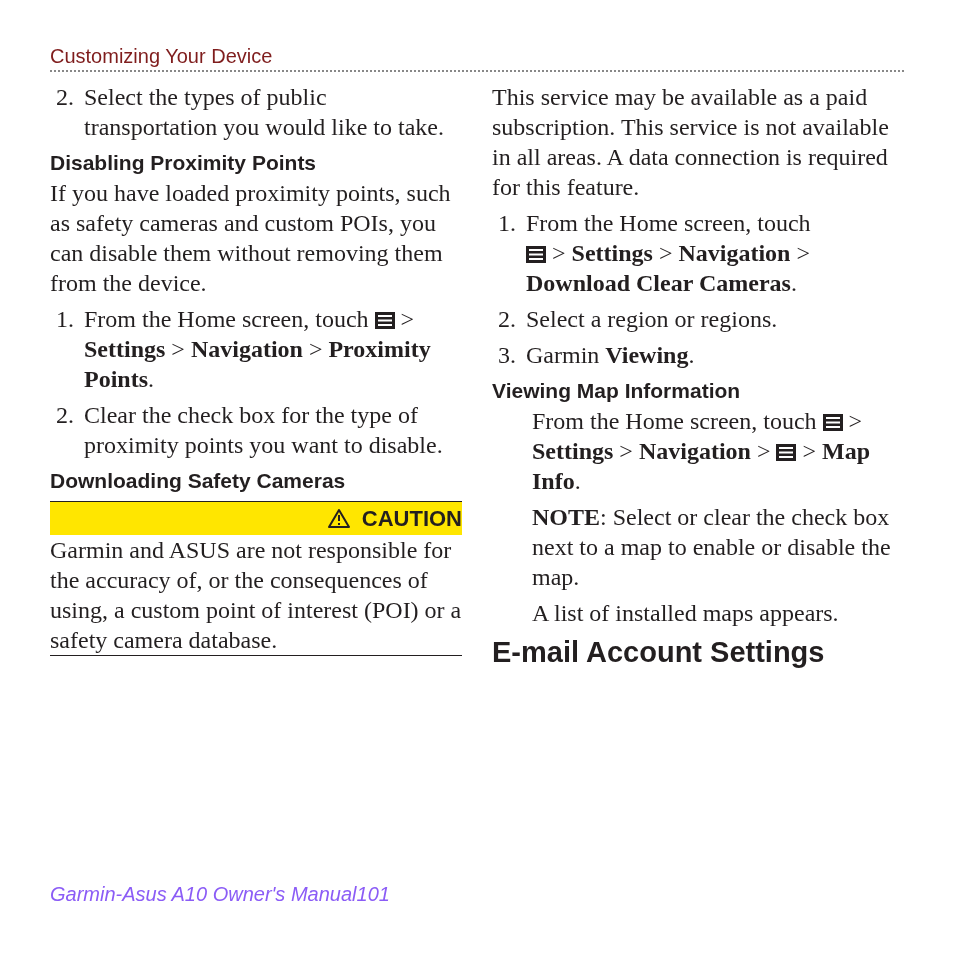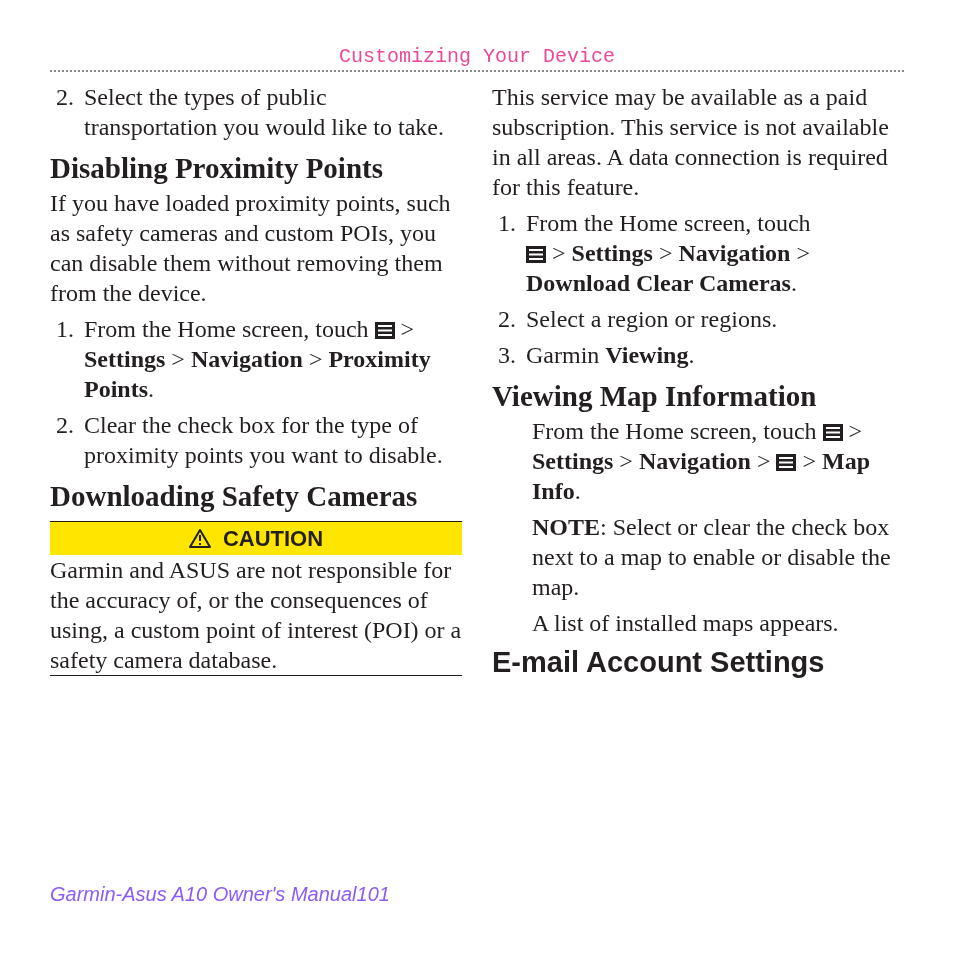--- a/index.html
+++ b/index.html
@@ -10,24 +10,24 @@
     position: relative;
   }
   .page {
     position: absolute;
     top: 45px;
     left: 50px;
     right: 50px;
     bottom: 45px;
   }
   .header {
-    text-align: center;
+    text-align: left;
     font-size: 20px;
-    font-family: Liberation Mono, monospace;
-    color: #ec4899;
+    font-family: Liberation Sans, sans-serif;
+    color: #7f1d1d;
     border-bottom: 2px dotted #888;
     padding-bottom: 2px;
     margin-bottom: 10px;
   }
   .columns {
     display: flex;
     gap: 30px;
   }
   .col {
     width: 50%;
@@ -42,23 +42,23 @@
   }
   ol li .num {
     width: 34px;
     flex-shrink: 0;
     text-align: right;
     padding-right: 10px;
   }
   ol li .body { flex: 1; }
   .indent { padding-left: 40px; margin-bottom: 8px; }
   h3.sub {
-    font-family: Liberation Serif, serif;
+    font-family: Liberation Sans, sans-serif;
     font-weight: bold;
-    font-size: 29px;
+    font-size: 21px;
     margin-top: 4px;
     margin-bottom: 2px;
   }
   h2.section {
     font-family: Arial, Helvetica, sans-serif;
     font-weight: bold;
     font-size: 29px;
     margin-top: 0;
     margin-bottom: 2px;
   }
@@ -66,21 +66,21 @@
     background: #ffe600;
     border-top: 1px solid #231f20;
     text-align: center;
     font-family: Arial, Helvetica, sans-serif;
     font-weight: bold;
     font-size: 22px;
     padding: 3px 0 3px 0;
     margin-top: 6px;
     display: flex;
     align-items: center;
-    justify-content: center;
+    justify-content: flex-end;
     gap: 12px;
   }
   .caution-under {
     border-bottom: 1px solid #231f20;
     margin-bottom: 6px;
   }
   .menu-icon {
     display: inline-block;
     vertical-align: -2px;
   }

